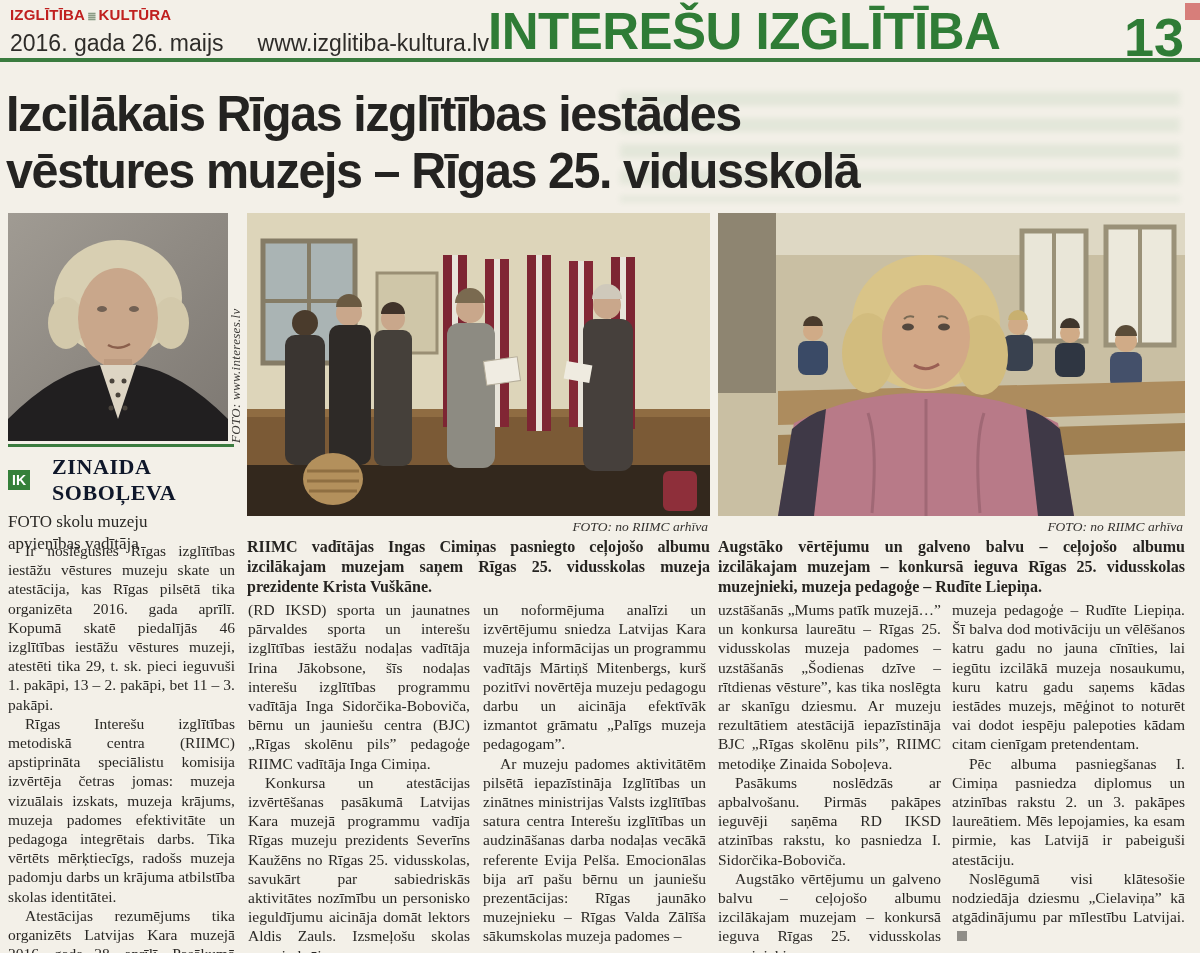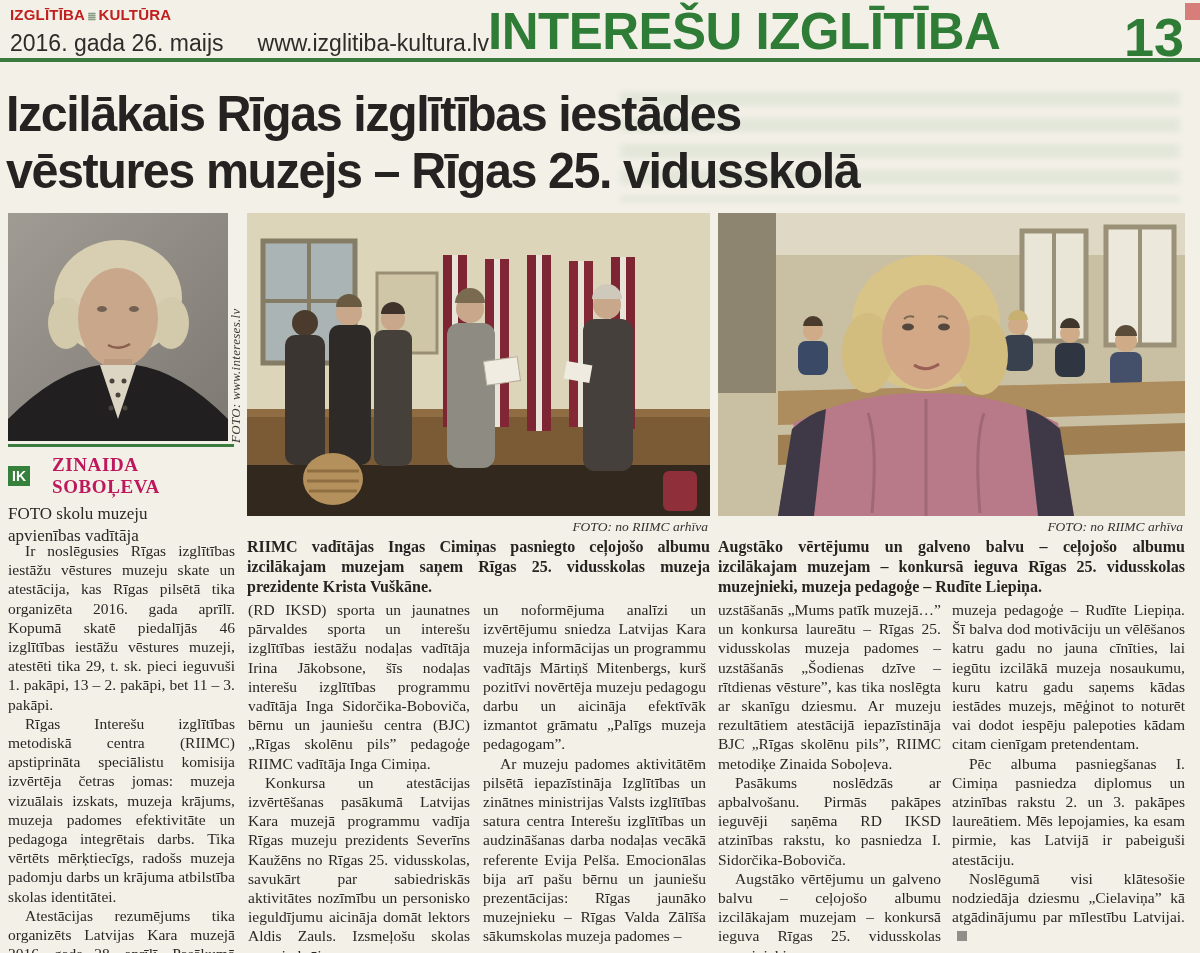--- a/index.html
+++ b/index.html
@@ -34,21 +34,21 @@
         font-style:italic;font-size:13px;color:#3a3835;letter-spacing:.3px;}
   .caption{position:absolute;}
   .caption .credit{text-align:right;font-size:13.5px;color:#33312e;font-style:italic;margin:0 2px 2px 0;}
   .caption p{margin:0;font-weight:bold;font-size:16px;line-height:20px;color:#262421;text-align:justify;}
   
   .byline{position:absolute;left:8px;top:444px;width:226px;}
   .byline .rule{height:3px;background:#3a7c3f;margin-bottom:7px;}
   .byline-row{display:flex;align-items:center;gap:22px;}
   .ik-box{background:#35803a;color:#fff;font-family:"Liberation Sans",sans-serif;font-weight:bold;
         font-size:14px;padding:2px 4px;line-height:16px;}
-  .author{font-weight:bold;font-size:19px;letter-spacing:.6px;color:#be185d;}
+  .author{font-weight:bold;font-size:22px;letter-spacing:.6px;color:#0f172a;}
   .role{font-size:17px;line-height:22px;color:#2a2825;margin-top:5px;}
   
   .col{position:absolute;}
   .col p{margin:0;font-size:15.5px;line-height:19.2px;color:#2a2825;text-align:justify;}
   .col p.ind{text-indent:17px;}
   .endmark{display:inline-block;width:10px;height:10px;background:#908e88;margin-left:5px;}
 </style>
 </head>
 <body>
 

